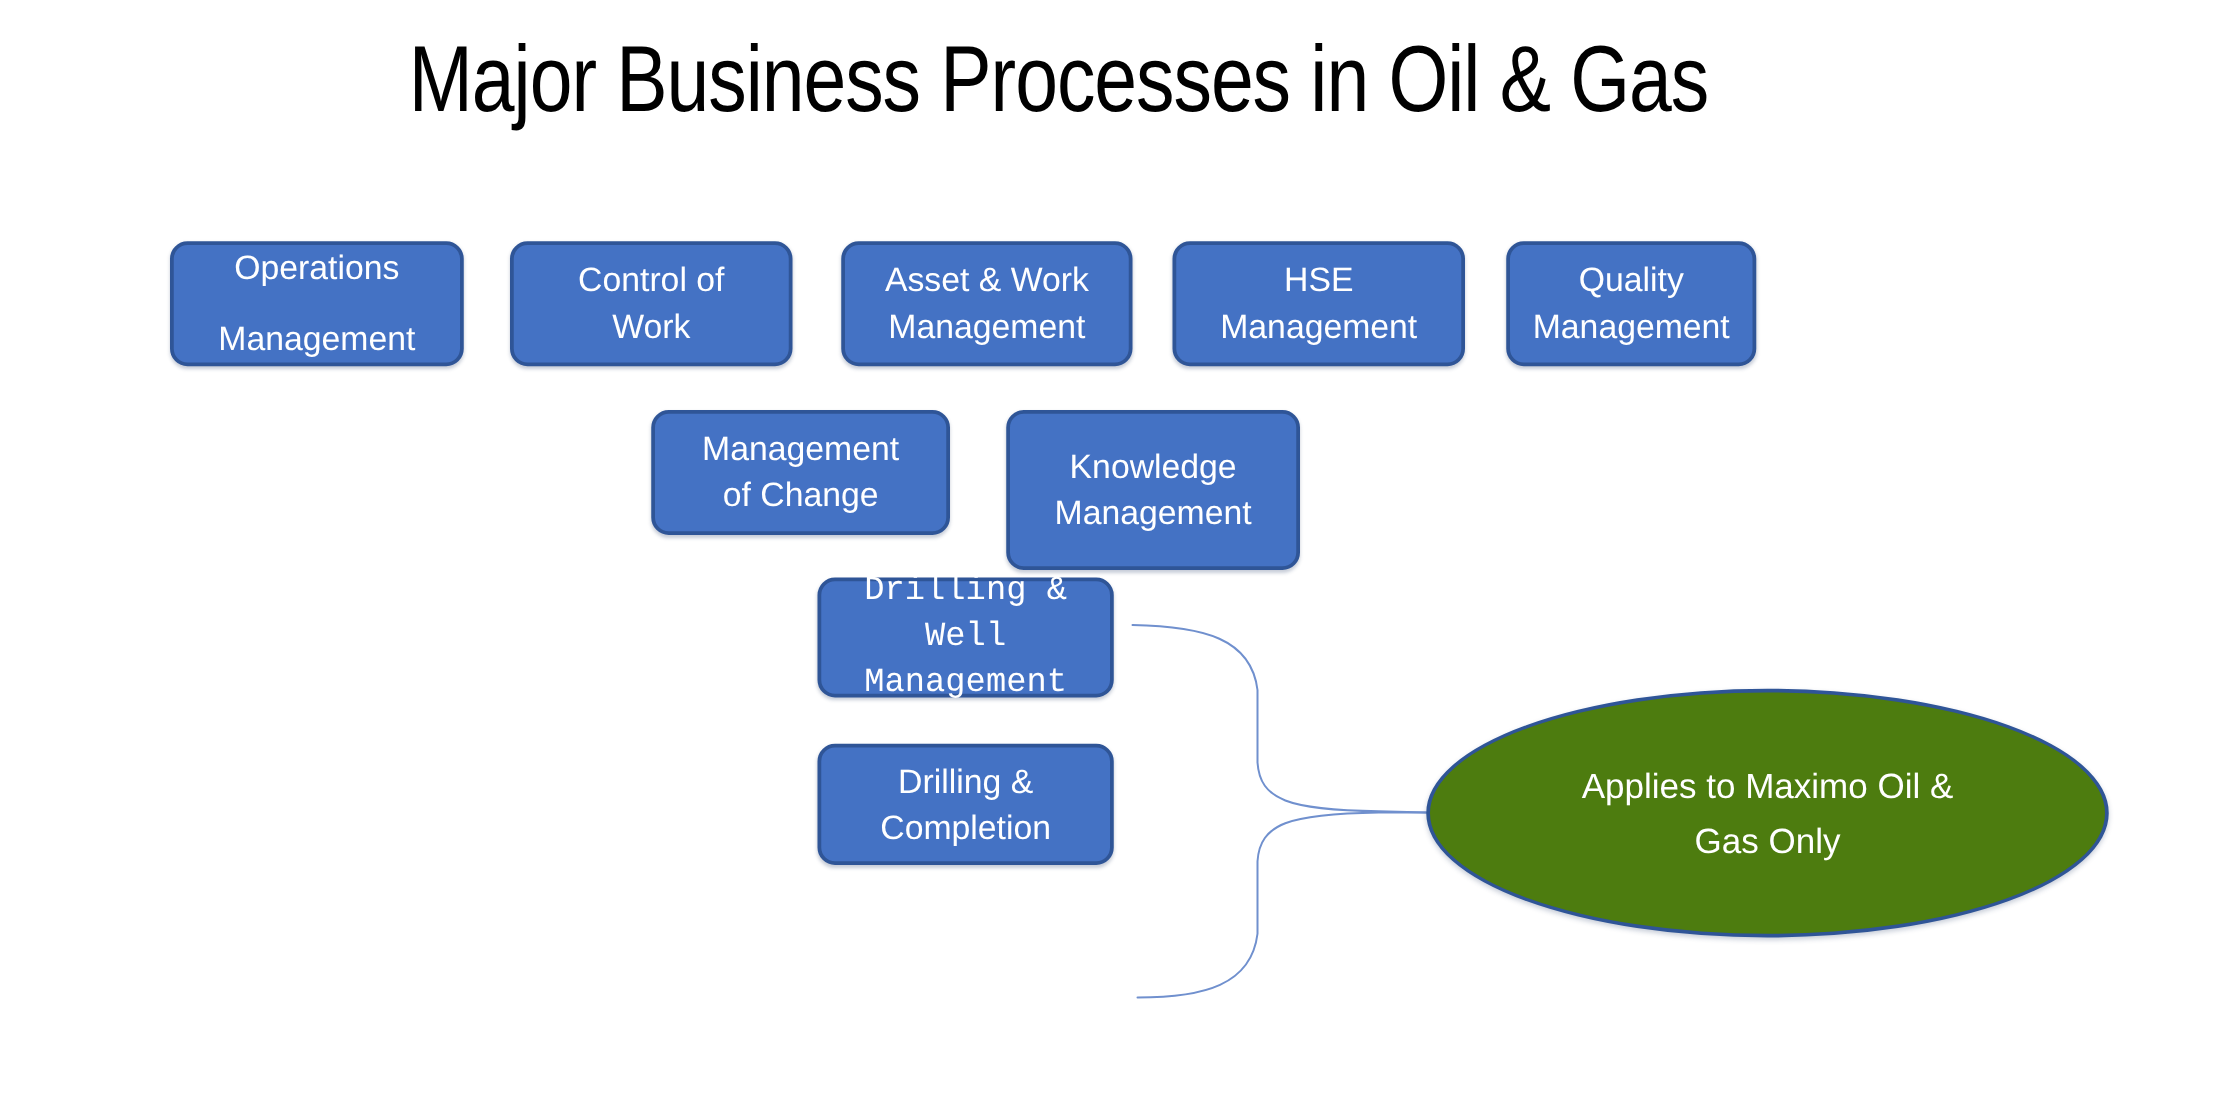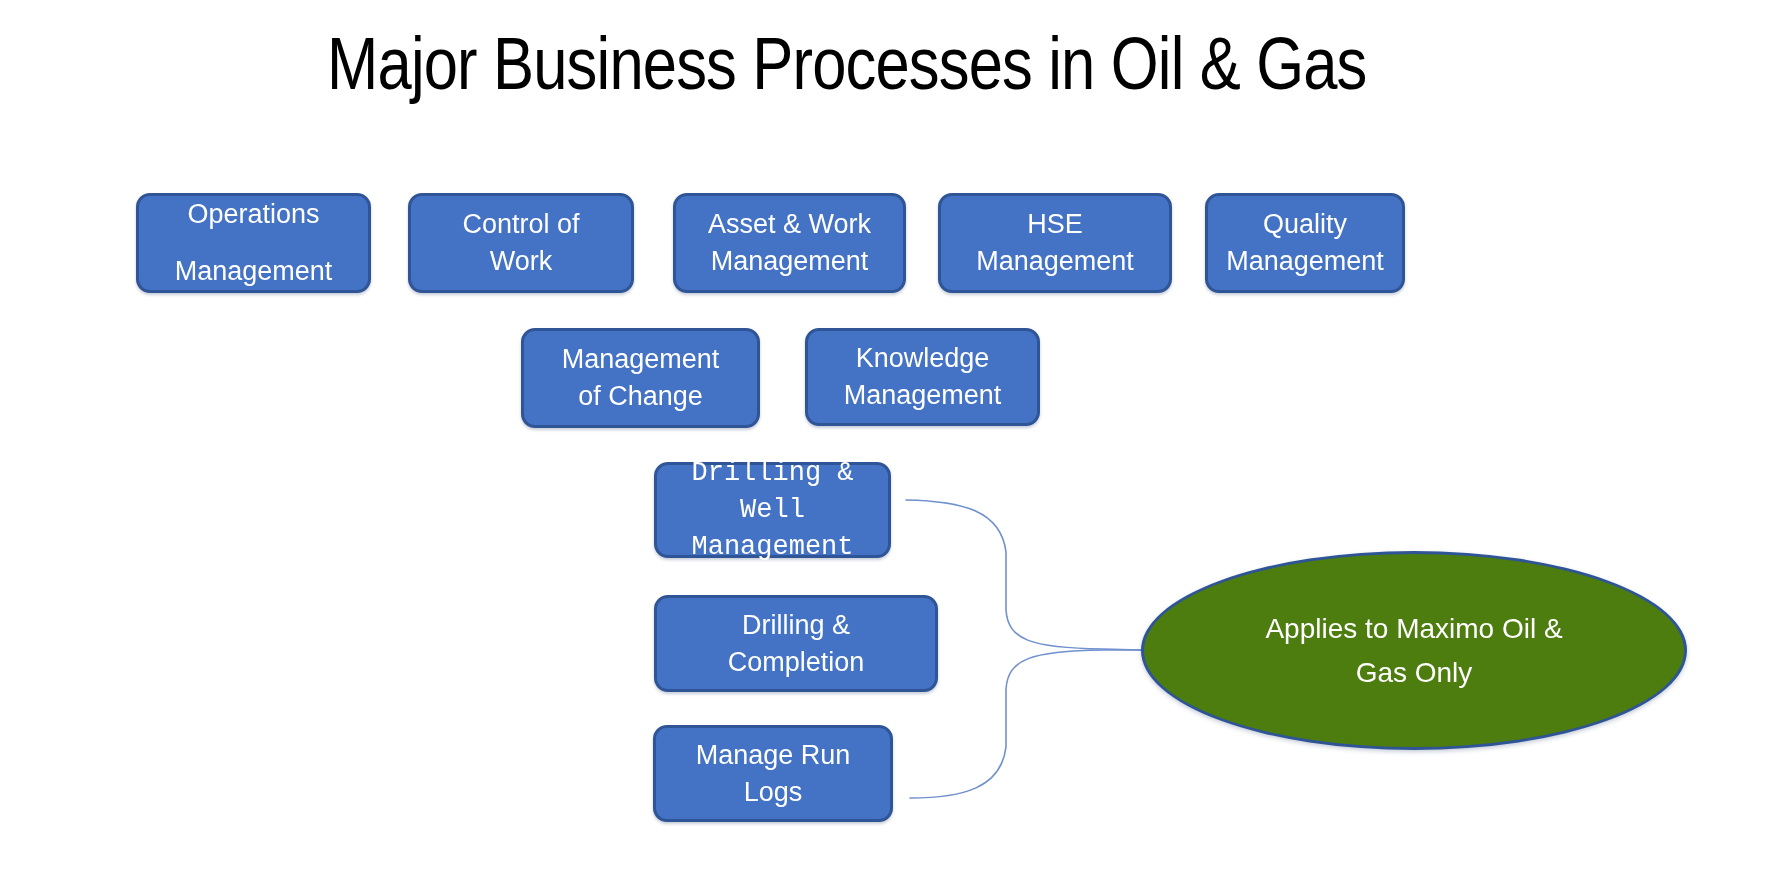--- a/index.html
+++ b/index.html
@@ -111,36 +111,32 @@
   </div>
   <div class="pbox" style="left:1192px; top:193px; width:200px; height:100px;">
     <span>Quality</span>
     <span>Management</span>
   </div>
 
   <div class="pbox" style="left:508px; top:328px; width:239px; height:100px;">
     <span>Management</span>
     <span>of Change</span>
   </div>
-  <div class="pbox" style="left:792px; top:328px; width:235px; height:98px;">
+  <div class="pbox" style="left:792px; top:328px; width:235px; height:128px;">
     <span>Knowledge</span>
     <span>Management</span>
   </div>
 
   <div class="pbox" style="left:641px; top:462px; width:237px; height:96px;font-family:Liberation Mono, monospace;">
     <span>Drilling &amp; Well</span>
     <span>Management</span>
   </div>
-  <div class="pbox" style="left:641px; top:595px; width:284px; height:97px;">
+  <div class="pbox" style="left:641px; top:595px; width:237px; height:97px;">
     <span>Drilling &amp;</span>
     <span>Completion</span>
-  </div>
-  <div class="pbox" style="left:640px; top:725px; width:240px; height:97px;">
-    <span>Manage Run</span>
-    <span>Logs</span>
   </div>
 
   <svg class="connector-layer" viewBox="0 0 1771 881">
     <path d="M 893 500 C 950 501 988 511 993 552 L 993 610 C 995 640 1018 648 1090 649 L 1128 650"></path>
     <path d="M 897 798 C 950 798 988 788 993 747 L 993 689 C 995 659 1018 651 1090 650 L 1128 650"></path>
   </svg>
 
   <div class="annotation-ellipse">
     <span>Applies to Maximo Oil &amp;</span>
     <span>Gas Only</span>

